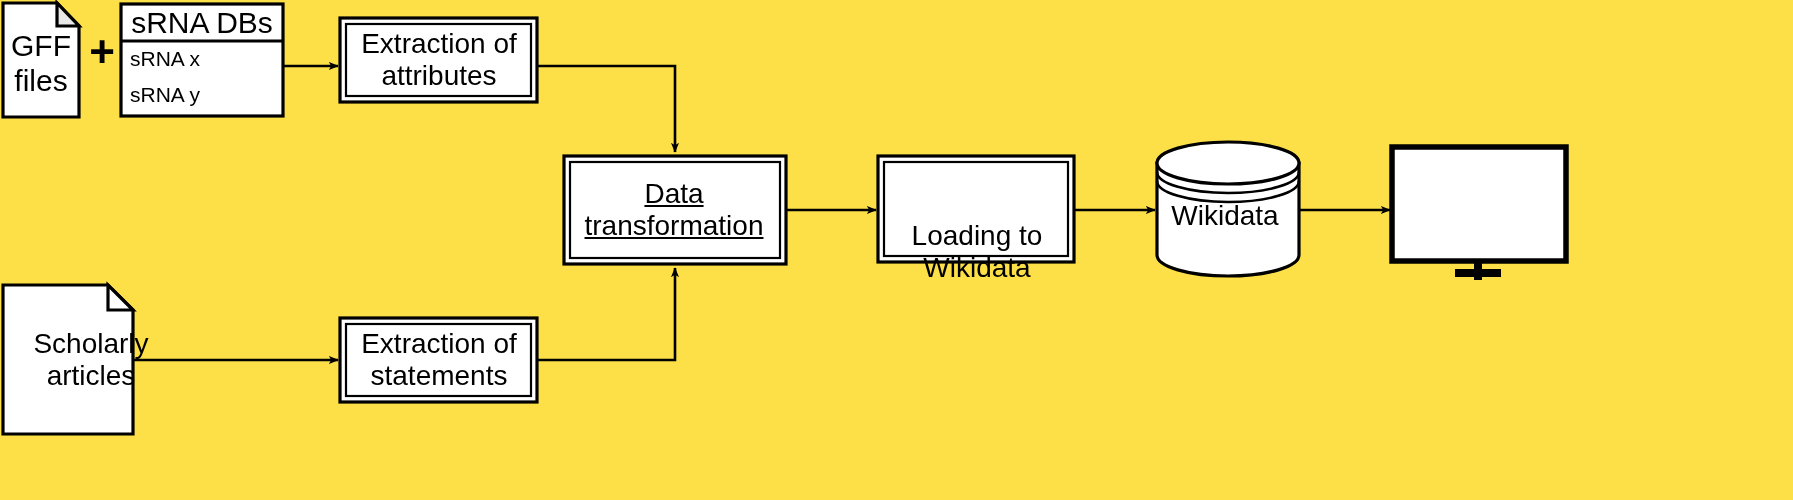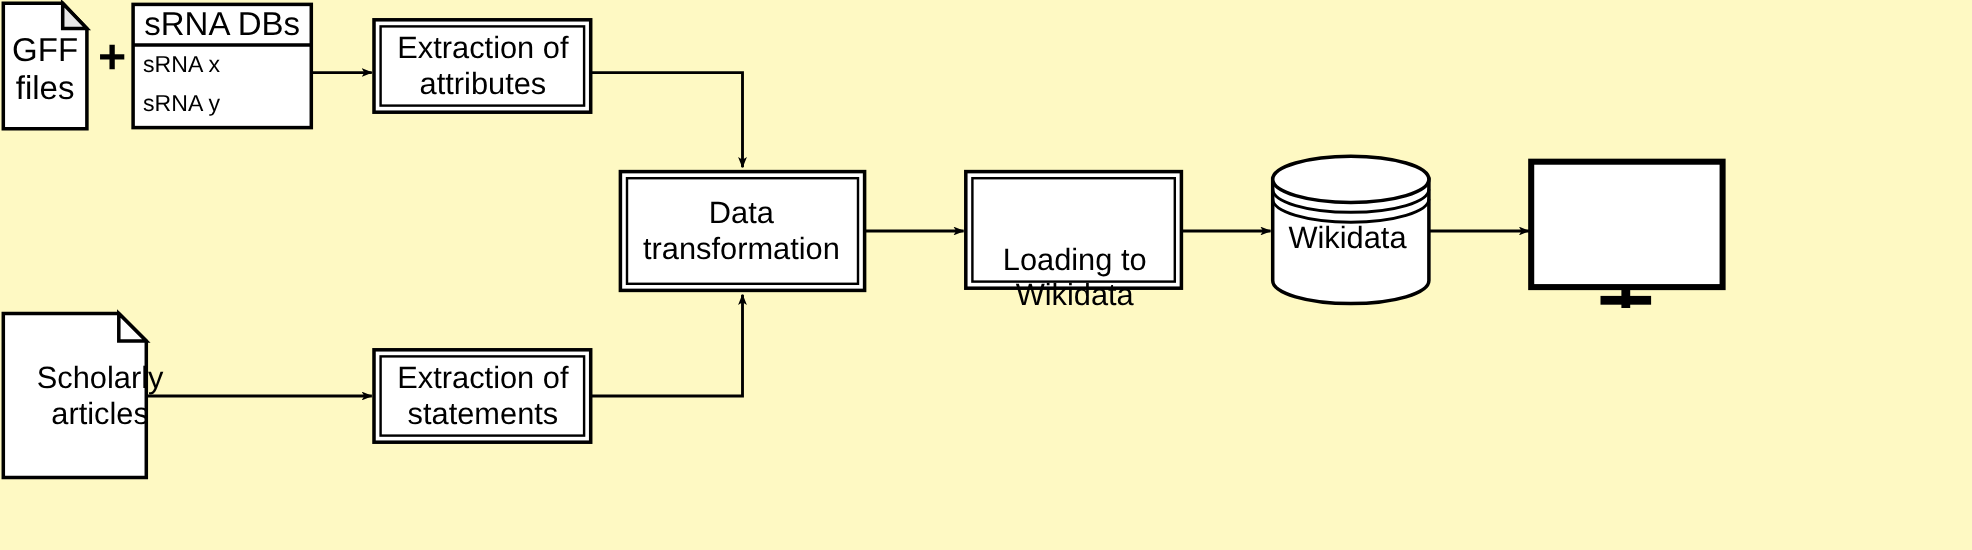--- a/index.html
+++ b/index.html
@@ -4,21 +4,21 @@
 <style>
   html, body {
     margin: 0;
     padding: 0;
     background: #ffffff;
   }
   #canvas {
     position: relative;
     width: 1793px;
     height: 500px;
-    background: #fef9c3;
+    background: #fde047;
     font-family: "Liberation Sans", sans-serif;
     overflow: hidden;
   }
   #flow-svg {
     position: absolute;
     left: 0;
     top: 0;
     width: 1793px;
     height: 500px;
   }
@@ -32,21 +32,21 @@
     line-height: 1.16;
     pointer-events: none;
     white-space: pre-line;
   }
   .lbl-gff         { left: 2px;    top: 22px;  width: 78px;  height: 84px;  font-size: 30px; }
   .lbl-plus        { left: 84px;   top: 30px;  width: 36px;  height: 44px;  font-size: 44px; font-weight: bold; }
   .lbl-dbs-title   { left: 122px;  top: 4px;   width: 160px; height: 38px;  font-size: 30px; }
   .lbl-dbs-r1      { left: 130px;  top: 44px;  width: 152px; height: 30px;  font-size: 21px; justify-content: flex-start; }
   .lbl-dbs-r2      { left: 130px;  top: 80px;  width: 152px; height: 30px;  font-size: 21px; justify-content: flex-start; }
   .lbl-extract-a   { left: 345px;  top: 22px;  width: 188px; height: 76px;  font-size: 28px; }
-  .lbl-transform   { left: 568px;  top: 164px; width: 212px; height: 92px;  font-size: 28px; }
+  .lbl-transform   { left: 568px;  top: 164px; width: 212px; height: 92px;  font-size: 28px; text-decoration: underline; }
   .lbl-loading     { left: 883px;  top: 164px; width: 188px; height: 92px;  font-size: 28px; margin-top: 42px; }
   .lbl-wikidata    { left: 1152px; top: 196px; width: 146px; height: 40px;  font-size: 28px; }
   .lbl-interactoa  { left: 1388px; top: 284px; width: 180px; height: 34px;  font-size: 26px; font-weight: bold; }
   .lbl-scholarly   { left: 2px;    top: 318px; width: 128px; height: 84px;  font-size: 28px; padding-left: 25px; }
   .lbl-extract-s   { left: 345px;  top: 322px; width: 188px; height: 76px;  font-size: 28px; }
 </style>
 </head>
 <body>
 
 <div id="canvas">

